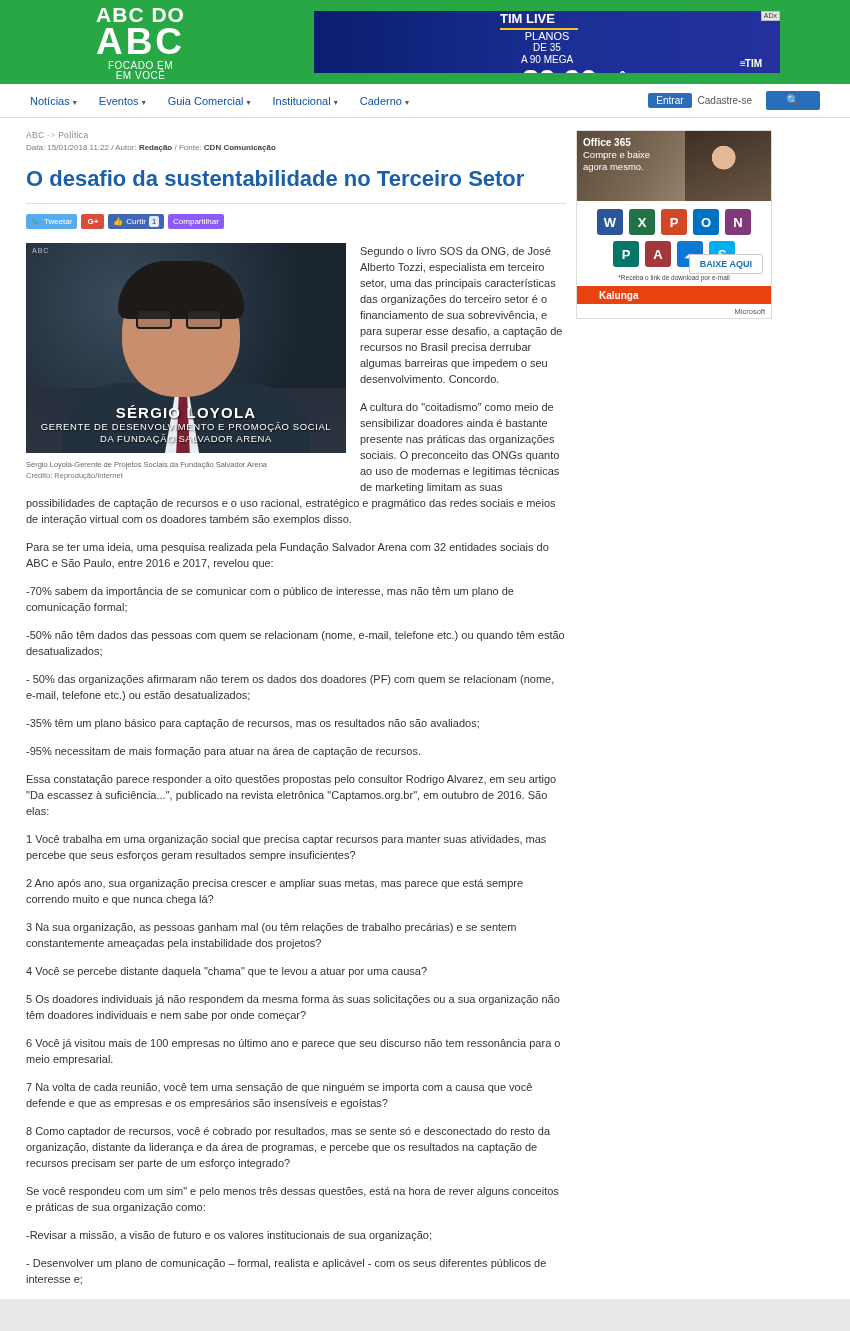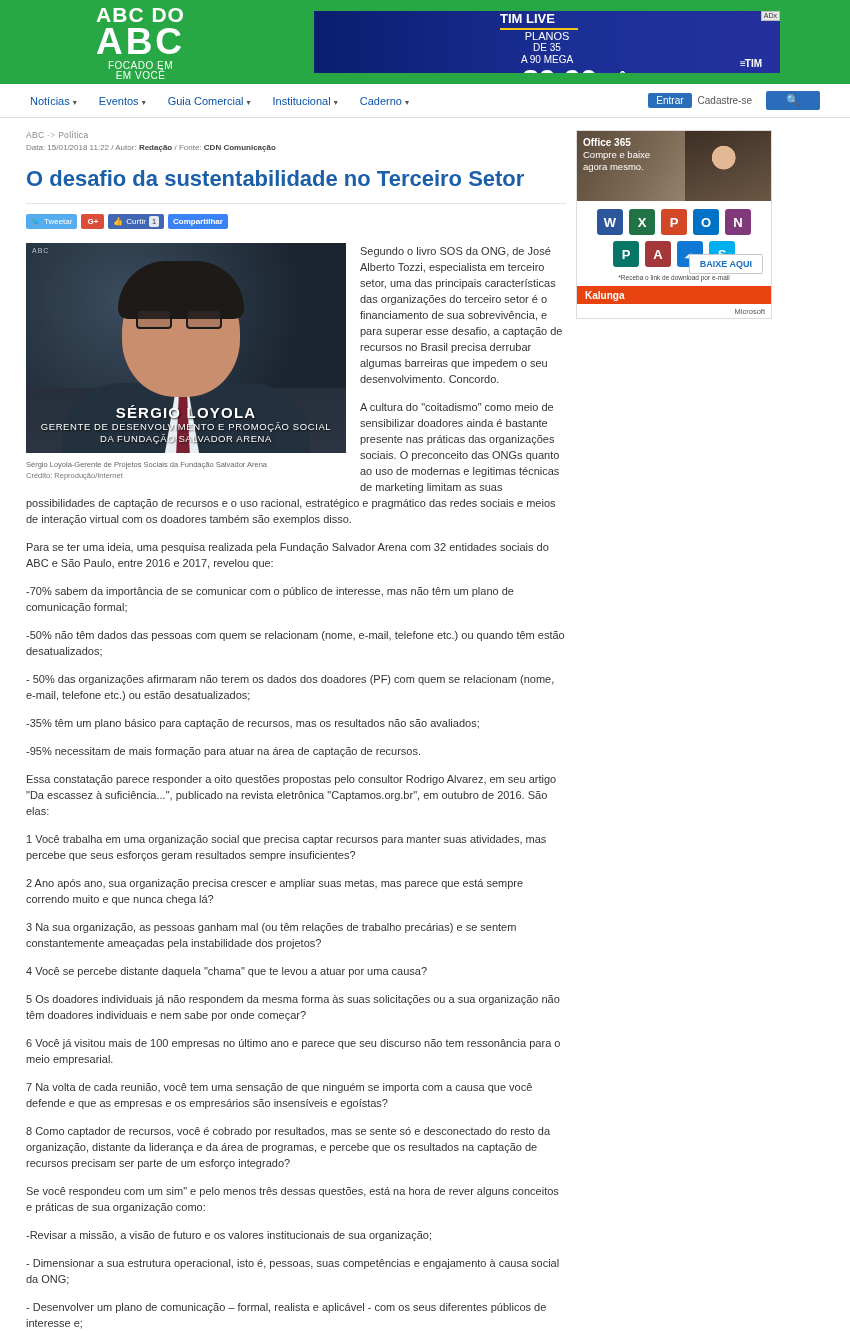--- a/index.html
+++ b/index.html
@@ -118,21 +118,21 @@
   .rule { border-top:1px solid #e2e2e2; margin: 0 0 10px 0; }
 
   .share { display:flex; align-items:center; gap:4px; margin-bottom: 14px;}
   .sh {
     font-size:8px; color:#fff; border-radius:2px; padding:2px 5px;
     display:flex; align-items:center; gap:3px; line-height:11px;
   }
   .sh.tw { background:#55acee; }
   .sh.gp { background:#dd4b39; padding:2px 6px; font-weight:bold;}
   .sh.fb { background:#4267b2; }
-  .sh.fbshare { background:#3b82f6;font-weight:bold; }
+  .sh.fbshare { background:#8b5cf6; }
   .sh .cnt { background:rgba(255,255,255,.85); color:#333; border-radius:2px; padding:0 3px; font-size:7.5px;}
 
   .article { }
   .figure { float:left; width:320px; margin: 0 14px 6px 0; }
   .photo {
     width:320px; height:210px;
     background: linear-gradient(#1c2430,#2b3440);
     position:relative; overflow:hidden;
   }
   .photo .head {
@@ -233,21 +233,21 @@
   .side-ad .note {
     font-size:6.5px; color:#444; text-align:center; line-height:9px; padding:2px 4px 4px 4px;
   }
   .side-ad .baixe {
     position:absolute; right:8px; bottom:44px;
     background:#fff; border:1px solid #c8c8c8; color:#1a6fbf;
     font-size:9px; font-weight:bold; padding:4px 10px; border-radius:2px;
   }
   .side-ad .foot {
     background:#e8420f; height:18px; display:flex; align-items:center;
-    padding:0 8px; color:#fff; font-size:10px; font-weight:bold;
+    padding:0 22px; color:#fff; font-size:10px; font-weight:bold;
   }
   .side-ad .foot2 {
     height:14px; background:#fff; display:flex; align-items:center; justify-content:flex-end;
     padding-right:6px; font-size:7.5px; color:#555;
   }
 </style>
 </head>
 <body>
 
 <div class="page">
@@ -392,21 +392,20 @@
         <p>1 Você trabalha em uma organização social que precisa captar recursos para manter suas atividades, mas percebe que seus esforços geram resultados sempre insuficientes?</p>
         <p>2 Ano após ano, sua organização precisa crescer e ampliar suas metas, mas parece que está sempre correndo muito e que nunca chega lá?</p>
         <p>3 Na sua organização, as pessoas ganham mal (ou têm relações de trabalho precárias) e se sentem constantemente ameaçadas pela instabilidade dos projetos?</p>
         <p>4 Você se percebe distante daquela "chama" que te levou a atuar por uma causa?</p>
         <p>5 Os doadores individuais já não respondem da mesma forma às suas solicitações ou a sua organização não têm doadores individuais e nem sabe por onde começar?</p>
         <p>6 Você já visitou mais de 100 empresas no último ano e parece que seu discurso não tem ressonância para o meio empresarial.</p>
         <p>7 Na volta de cada reunião, você tem uma sensação de que ninguém se importa com a causa que você defende e que as empresas e os empresários são insensíveis e egoístas?</p>
         <p>8 Como captador de recursos, você é cobrado por resultados, mas se sente só e desconectado do resto da organização, distante da liderança e da área de programas, e percebe que os resultados na captação de recursos precisam ser parte de um esforço integrado?</p>
         <p>Se você respondeu com um sim" e pelo menos três dessas questões, está na hora de rever alguns conceitos e práticas de sua organização como:</p>
         <p>-Revisar a missão, a visão de futuro e os valores institucionais de sua organização;</p>
-        <p>- Dimensionar a sua estrutura operacional, isto é, pessoas, suas competências e engajamento à causa social da ONG;</p>
         <p>- Desenvolver um plano de comunicação – formal, realista e aplicável - com os seus diferentes públicos de interesse e;</p>
 
       </div>
     </div>
 
     <div class="side">
       <div class="side-ad">
         <div class="adx">ADx</div>
         <div class="hero">
           <div class="pers"></div>

